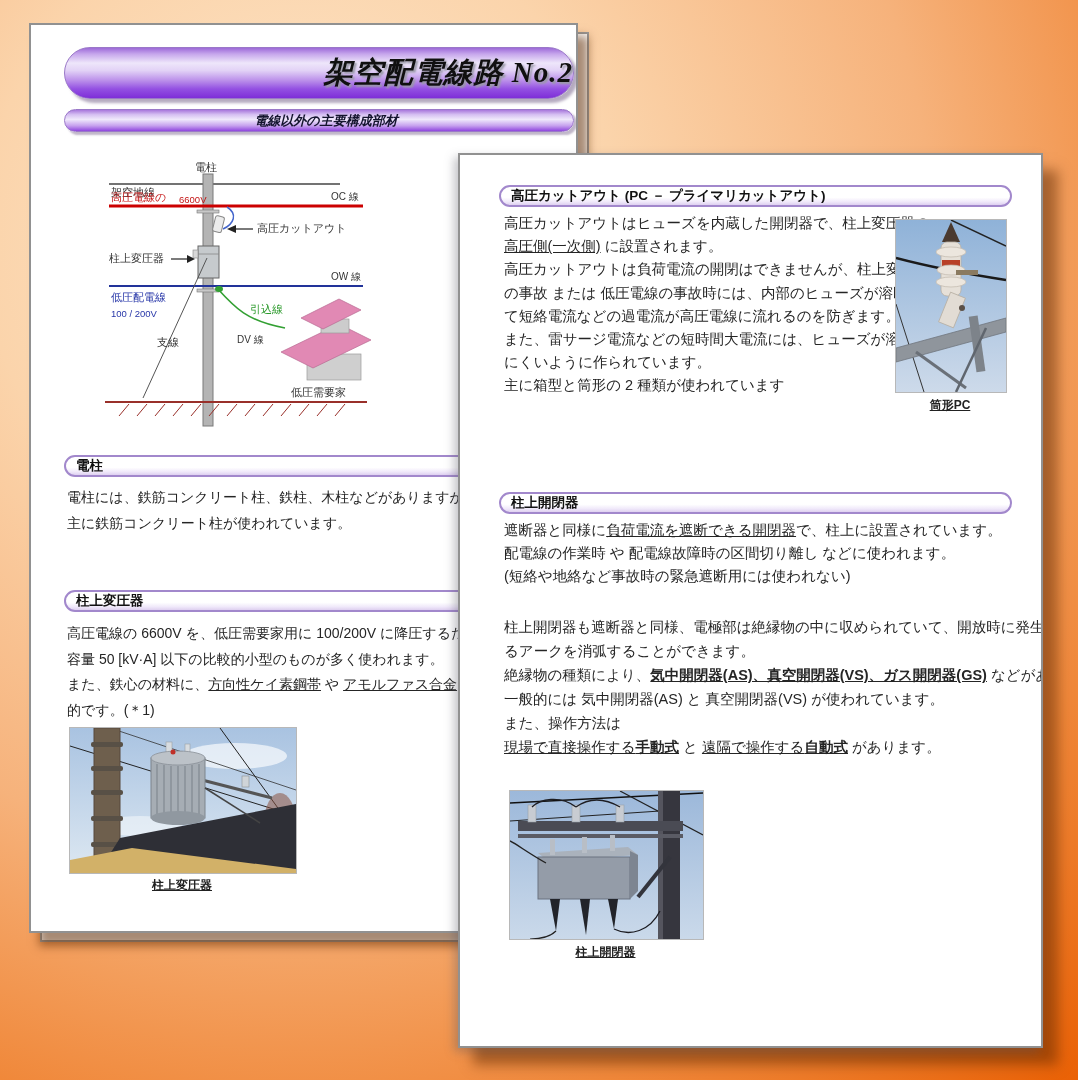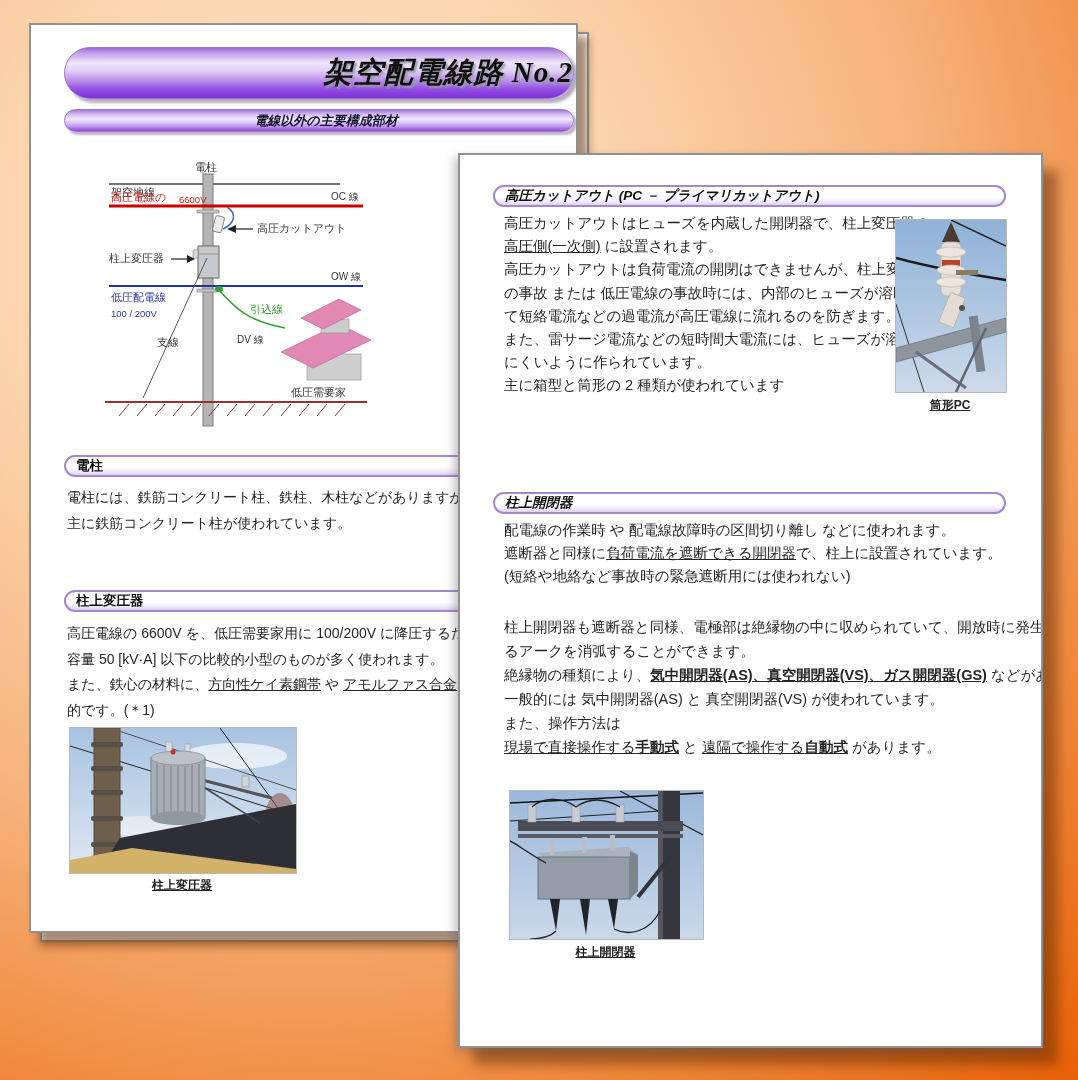--- a/index.html
+++ b/index.html
@@ -20,21 +20,21 @@
   .subtitle-banner{position:absolute;left:33px;top:84px;width:508px;height:21px;border-radius:999px;
     background:linear-gradient(180deg,#a878dc 0%,#d6c0f2 22%,#efe8fb 45%,#c6a0ee 75%,#8f46de 100%);
     border:1px solid #9a78c8;box-shadow:3px 3px 2px rgba(150,135,165,.6);
     display:flex;align-items:center;justify-content:center;}
   .subtitle-banner span{font-style:italic;font-weight:bold;font-size:13px;color:#14142e;margin-left:14px;}
   .sec-pill{position:absolute;height:22px;border-radius:999px;border:2px solid #a288cc;box-sizing:border-box;
     background:linear-gradient(180deg,#ffffff 0%,#ffffff 58%,#f0e9fa 82%,#ded0f0 100%);
     display:flex;align-items:center;}
   .sec-pill span{font-weight:bold;font-size:13.5px;color:#111;padding-left:10px;white-space:nowrap;}
   .p1pill{left:33px;width:512px;}
-  .p2pill{left:33px;width:513px;font-style:italic;}
+  .p2pill{left:39px;width:513px;}
   .body1{position:absolute;left:36px;white-space:nowrap;font-size:14px;color:#252525;}
   .body1 .tline{height:25.5px;line-height:25.5px;}
   .body2{position:absolute;left:44px;white-space:nowrap;font-size:14.5px;color:#252525;}
   .lh23 .tline{height:23.2px;line-height:23.2px;}
   .lh24 .tline{height:24px;line-height:24px;}
   .u{text-decoration:underline;}
   .b{font-weight:bold;}
   .caption{position:absolute;text-align:center;font-size:12px;font-weight:bold;color:#222;}
   .caption span{text-decoration:underline;}
   .photo{position:absolute;border:1px solid #b8b8b8;}
@@ -232,22 +232,22 @@
       <circle cx="66" cy="88" r="3" fill="#5a5048"></circle>
     </svg>
     <div class="caption" style="left:435px;top:242px;width:110px;">
       <span>筒形PC</span>
     </div>
 
     <div class="sec-pill p2pill" style="top:337px;">
       <span>柱上開閉器</span>
     </div>
     <div class="body2 lh23" style="top:364px;">
+      <div class="tline"><span>遮断器と同様に</span><span class="u">負荷電流を遮断できる開閉器</span><span>で、柱上に設置されています。</span></div>
       <div class="tline"><span>配電線の作業時 や 配電線故障時の区間切り離し などに使われます。</span></div>
-      <div class="tline"><span>遮断器と同様に</span><span class="u">負荷電流を遮断できる開閉器</span><span>で、柱上に設置されています。</span></div>
       <div class="tline"><span>(短絡や地絡など事故時の緊急遮断用には使われない)</span></div>
     </div>
     <div class="body2 lh24" style="top:460px;">
       <div class="tline"><span>柱上開閉器も遮断器と同様、電極部は絶縁物の中に収められていて、開放時に発生す</span></div>
       <div class="tline"><span>るアークを消弧することができます。</span></div>
       <div class="tline"><span>絶縁物の種類により、</span><span class="u b">気中開閉器(AS)、真空開閉器(VS)、ガス開閉器(GS)</span><span> などがあり、</span></div>
       <div class="tline"><span>一般的には 気中開閉器(AS) と 真空開閉器(VS) が使われています。</span></div>
       <div class="tline"><span>また、操作方法は</span></div>
       <div class="tline"><span class="u">現場で直接操作する</span><span class="u b">手動式</span><span> と </span><span class="u">遠隔で操作する</span><span class="u b">自動式</span><span> があります。</span></div>
     </div>

